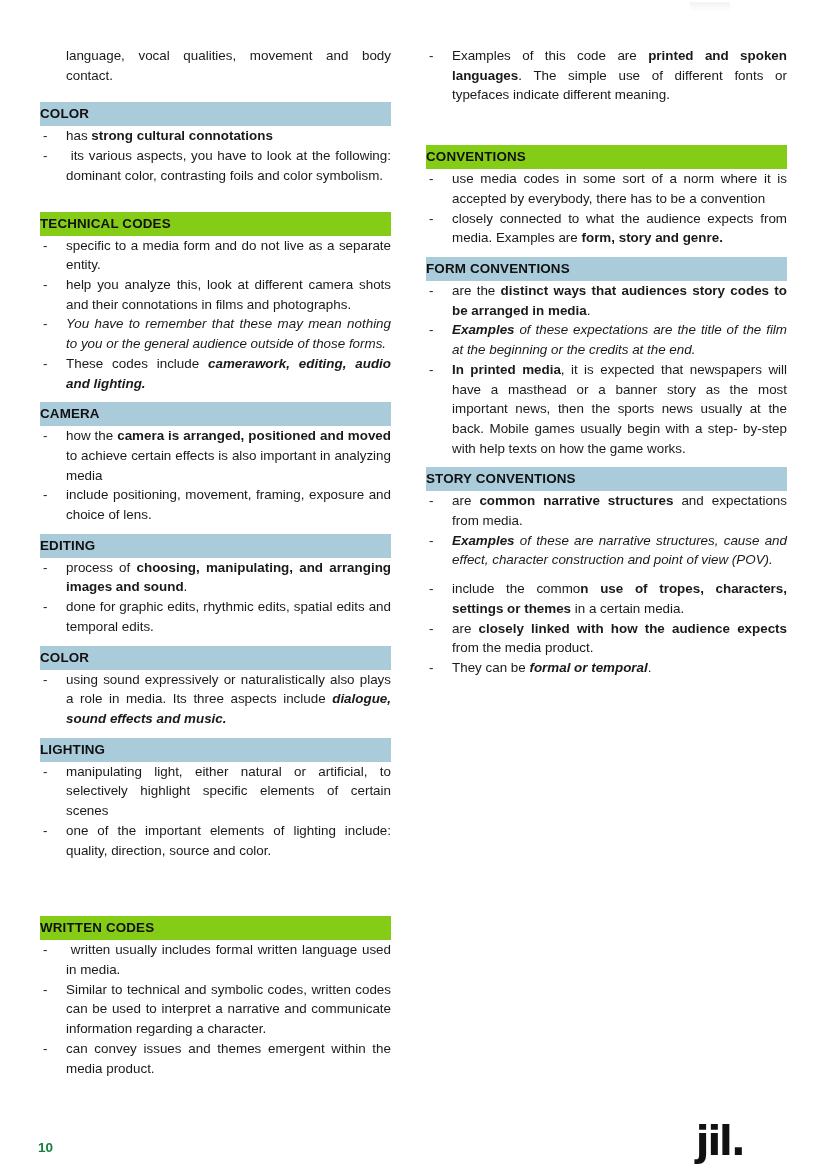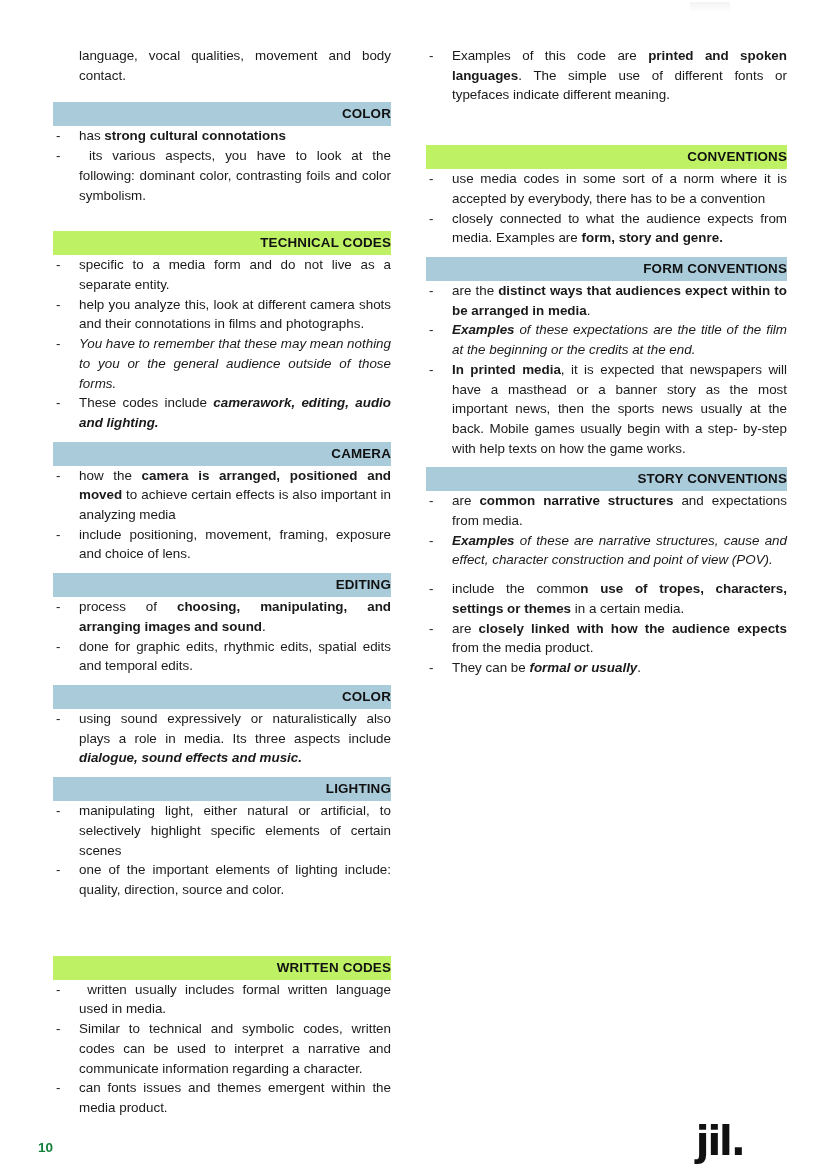--- a/index.html
+++ b/index.html
@@ -36,41 +36,41 @@
     left: 0;
     width: 828px;
     display: flex;
     gap: 0px;
   }
   .col {
     box-sizing: border-box;
   }
   .col-left {
     width: 414px;
-    padding-left: 53px;
+    padding-left: 40px;
     padding-right: 23px;
   }
   .col-right {
     width: 414px;
     padding-left: 12px;
     padding-right: 41px;
   }
 
   
   .band {
     font-weight: bold;
     font-size: 13.4px;
-    text-align: right;
+    text-align: left;
     line-height: 1.42;
     padding: 2px 0 3px 0;
     letter-spacing: 0.15px;
     color: #111111;
   }
   .band-light { background: #a9cbda; }
-  .band-dark  { background: #bef264; }
+  .band-dark  { background: #84cc16; }
 
   
   ul.blist {
     list-style: none;
     margin: 0;
     padding: 0;
   }
   ul.blist > li {
     position: relative;
     padding-left: 26px;
@@ -187,21 +187,21 @@
         <li><span class="dash">-</span><span>manipulating light, either natural or artificial, to selectively highlight specific elements of certain scenes</span></li>
         <li><span class="dash">-</span><span>one of the important elements of lighting include: quality, direction, source and color.</span></li>
       </ul>
 
       <div class="gap-xxl"></div>
 
       <div class="band band-dark">WRITTEN CODES</div>
       <ul class="blist">
         <li class="noj"><span class="dash">-</span><span>&nbsp;written usually includes formal written language used in media.</span></li>
         <li><span class="dash">-</span><span>Similar to technical and symbolic codes, written codes can be used to interpret a narrative and communicate information regarding a character.</span></li>
-        <li><span class="dash">-</span><span>can fonts issues and themes emergent within the media product.</span></li>
+        <li><span class="dash">-</span><span>can convey issues and themes emergent within the media product.</span></li>
       </ul>
     </div>
 
     <div class="col col-right">
 
       <ul class="blist">
         <li><span class="dash">-</span><span>Examples of this code are <b>printed and spoken languages</b>. The simple use of different fonts or typefaces indicate different meaning.</span></li>
       </ul>
 
       <div class="gap-xl"></div>
@@ -209,39 +209,39 @@
       <div class="band band-dark">CONVENTIONS</div>
       <ul class="blist">
         <li><span class="dash">-</span><span>use media codes in some sort of a norm where it is accepted by everybody, there has to be a convention</span></li>
         <li><span class="dash">-</span><span>closely connected to what the audience expects from media. Examples are <b>form, story and genre.</b></span></li>
       </ul>
 
       <div class="gap-sm"></div>
 
       <div class="band band-light">FORM CONVENTIONS</div>
       <ul class="blist">
-        <li><span class="dash">-</span><span>are the <b>distinct ways that audiences expect within to be arranged in media</b>.</span></li>
+        <li><span class="dash">-</span><span>are the <b>distinct ways that audiences story codes to be arranged in media</b>.</span></li>
         <li><span class="dash">-</span><span><span class="bi">Examples</span><i> of these expectations are the title of the film at the beginning or the credits at the end.</i></span></li>
         <li><span class="dash">-</span><span><b>In printed media</b>, it is expected that newspapers will have a masthead or a banner story as the most important news, then the sports news usually at the back. Mobile games usually begin with a step- by-step with help texts on how the game works.</span></li>
       </ul>
 
       <div class="gap-sm"></div>
 
       <div class="band band-light">STORY CONVENTIONS</div>
       <ul class="blist">
         <li><span class="dash">-</span><span>are <b>common narrative structures</b> and expectations from media.</span></li>
         <li><span class="dash">-</span><span><span class="bi">Examples</span><i> of these are narrative structures, cause and effect, character construction and point of view (POV).</i></span></li>
       </ul>
 
       <div class="gap-sm"></div>
 
       <ul class="blist">
         <li><span class="dash">-</span><span>include the commo<b>n use of tropes, characters, settings or themes</b> in a certain media.</span></li>
         <li><span class="dash">-</span><span>are <b>closely linked with how the audience expects</b> from the media product.</span></li>
-        <li class="noj"><span class="dash">-</span><span>They can be <span class="bi">formal or usually</span>.</span></li>
+        <li class="noj"><span class="dash">-</span><span>They can be <span class="bi">formal or temporal</span>.</span></li>
       </ul>
     </div>
   </div>
 
   <div class="footer">
     <div class="page-number">10</div>
     <div class="logo">jil.</div>
   </div>
 
 </div>

